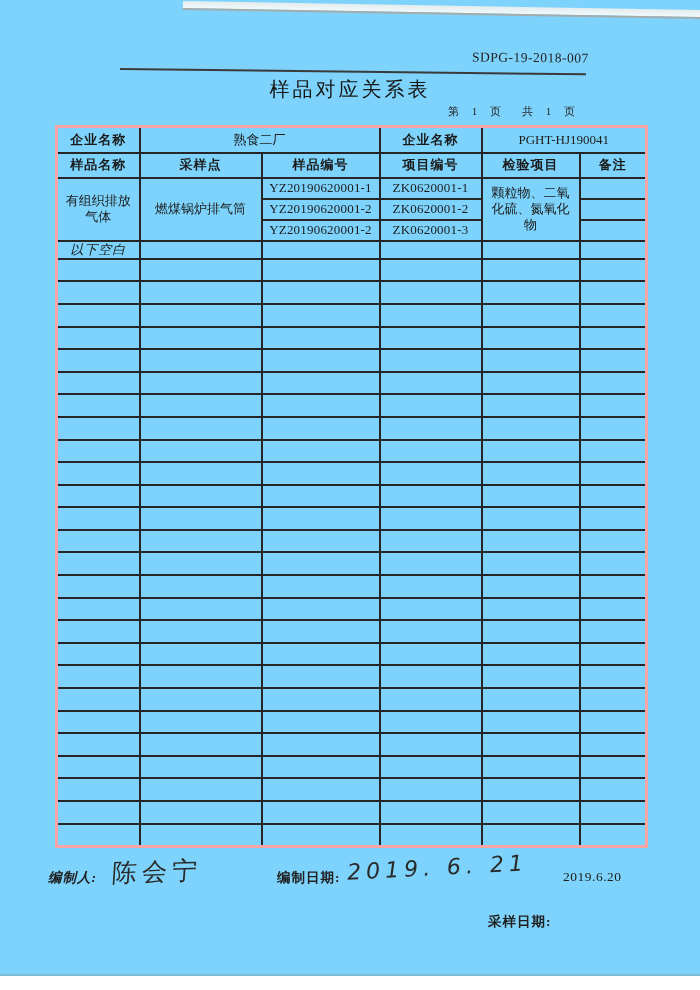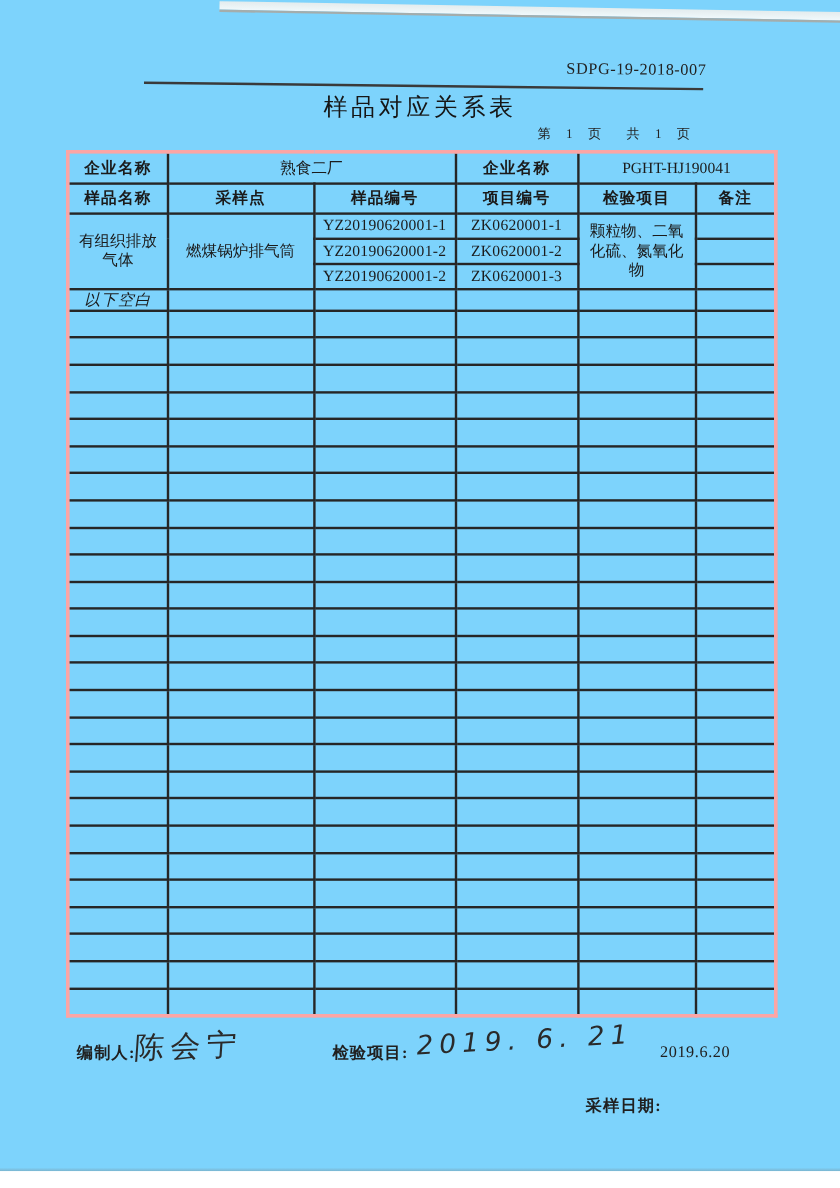--- a/index.html
+++ b/index.html
@@ -403,22 +403,22 @@
           <td></td>
           <td></td>
           <td></td>
           <td></td>
           <td></td>
           <td></td>
         </tr>
       </tbody>
   </table>
 
-  <span class="f-label" style="left:64px; top:869px;">编制人:</span>
+  <span class="f-label" style="left:48px; top:869px;font-style:italic;">编制人:</span>
   <span class="hand sig">陈会宁</span>
 
-  <span class="f-label" style="left:277px; top:869px;">检验项目:</span>
+  <span class="f-label" style="left:277px; top:869px;">编制日期:</span>
   <span class="hand hw-date">2019. 6. 21</span>
 
   <span class="f-label" style="left:488px; top:869px;margin-top:44px;">采样日期:</span>
-  <span class="f-value" style="left:550px; top:869px;">2019.6.20</span>
+  <span class="f-value" style="left:563px; top:869px;">2019.6.20</span>
 
 </div>
 
 </body></html>

